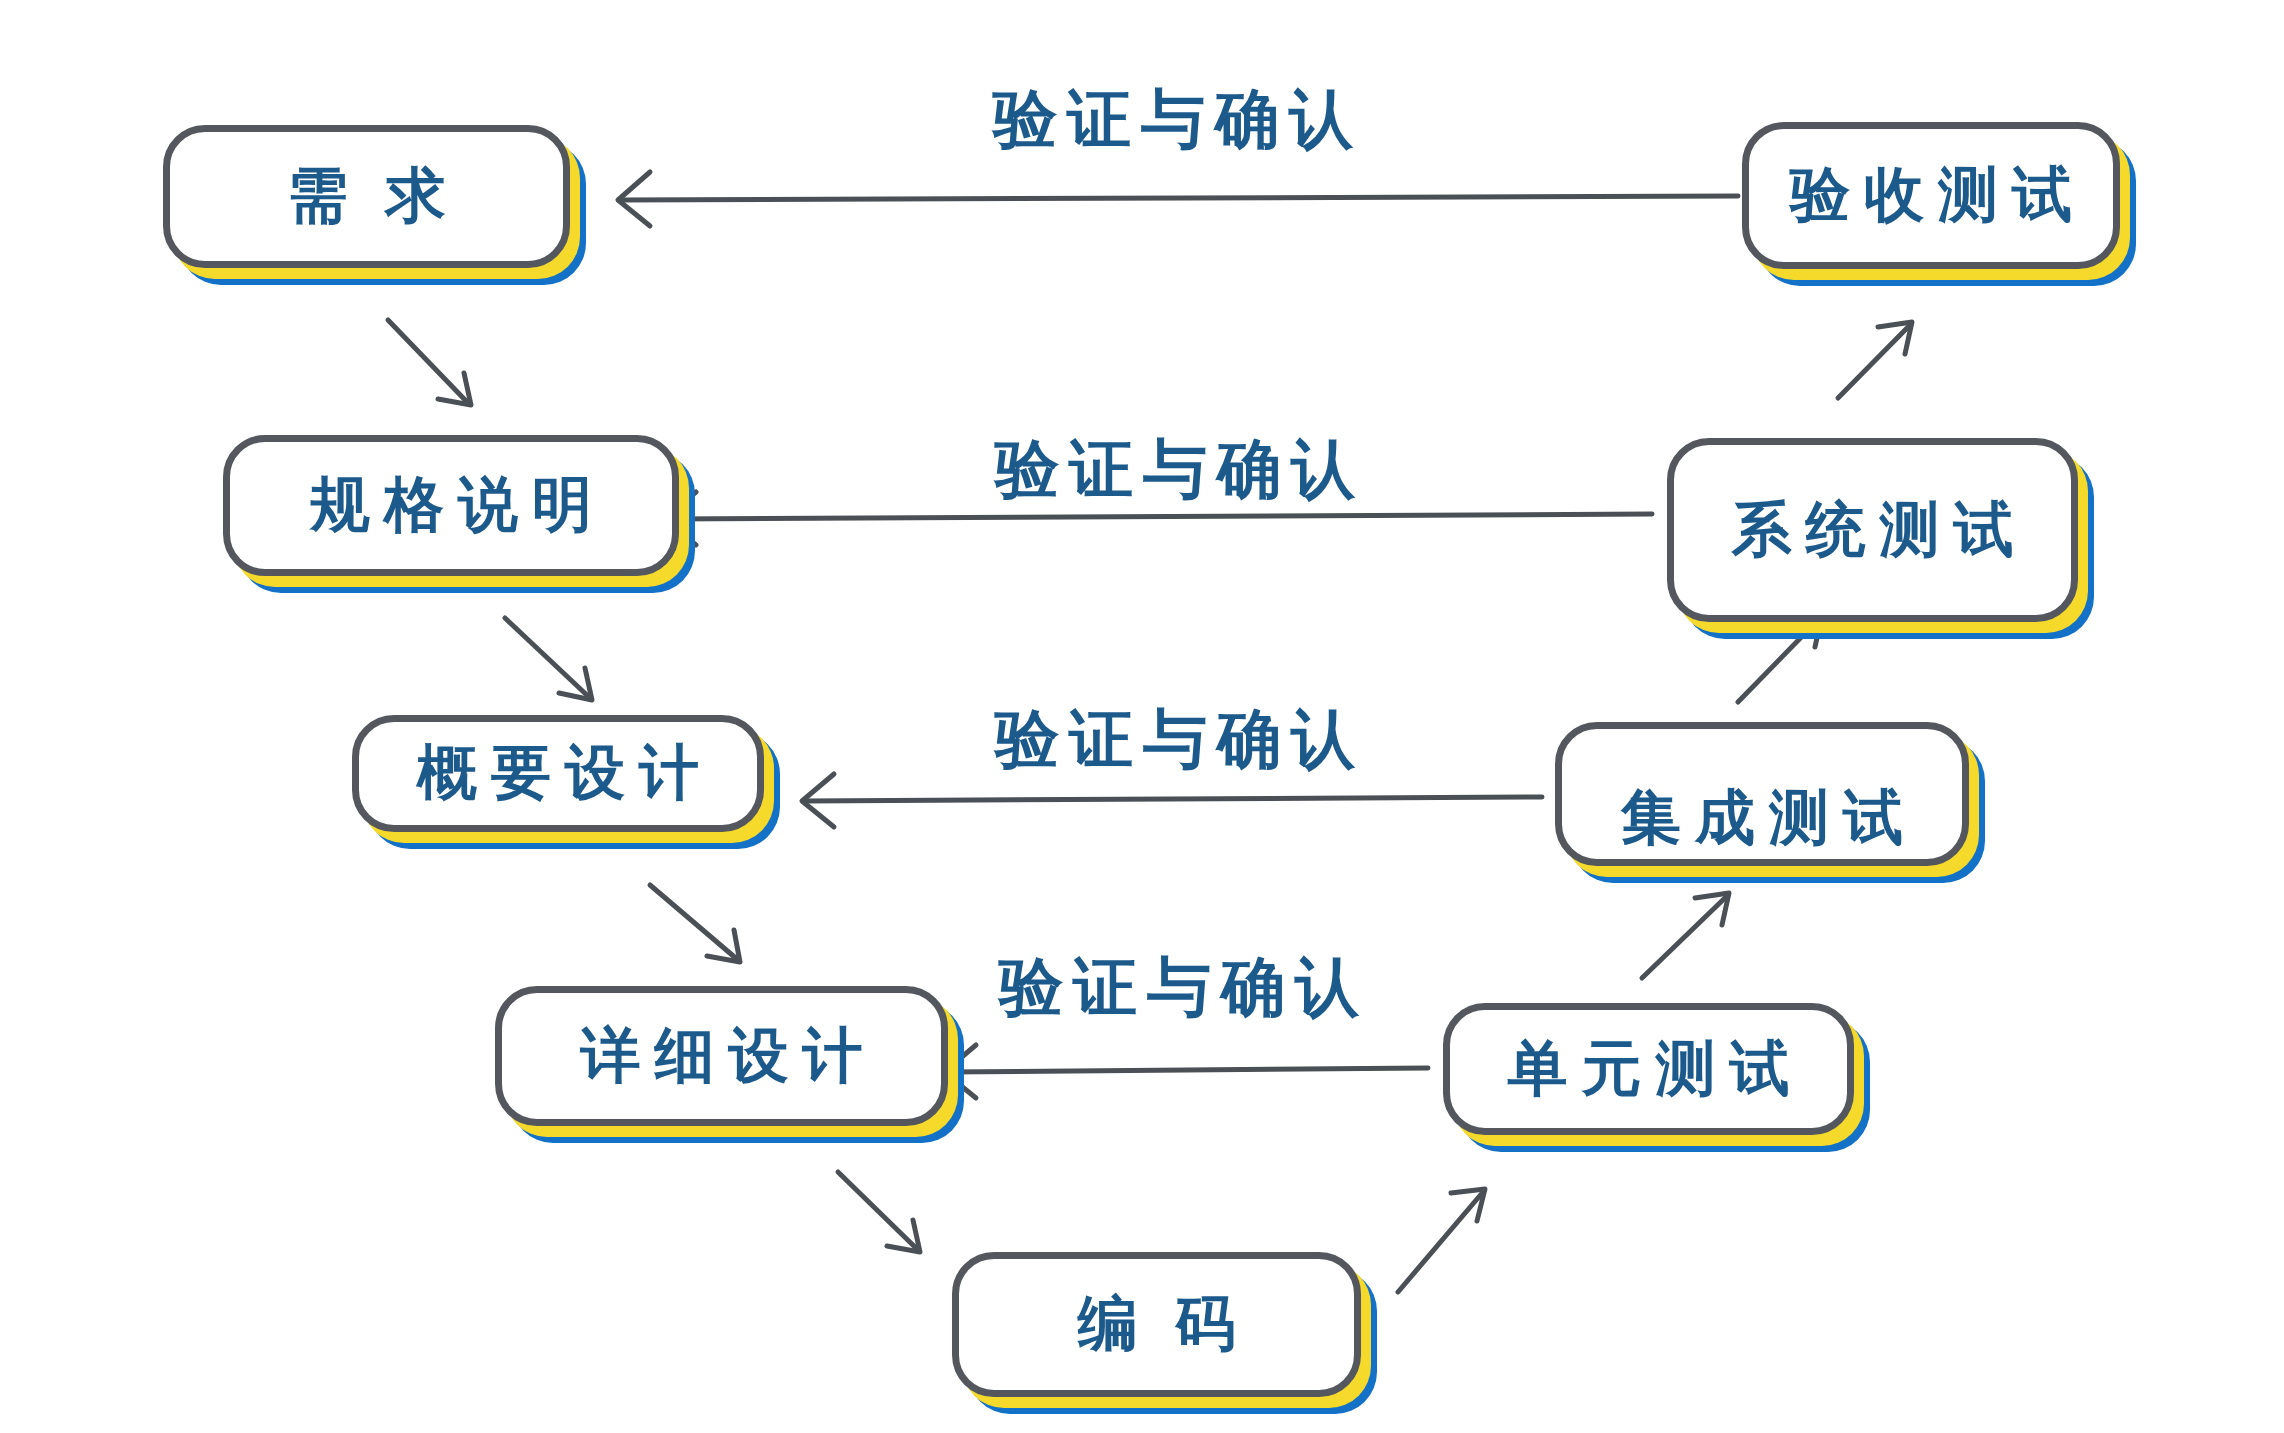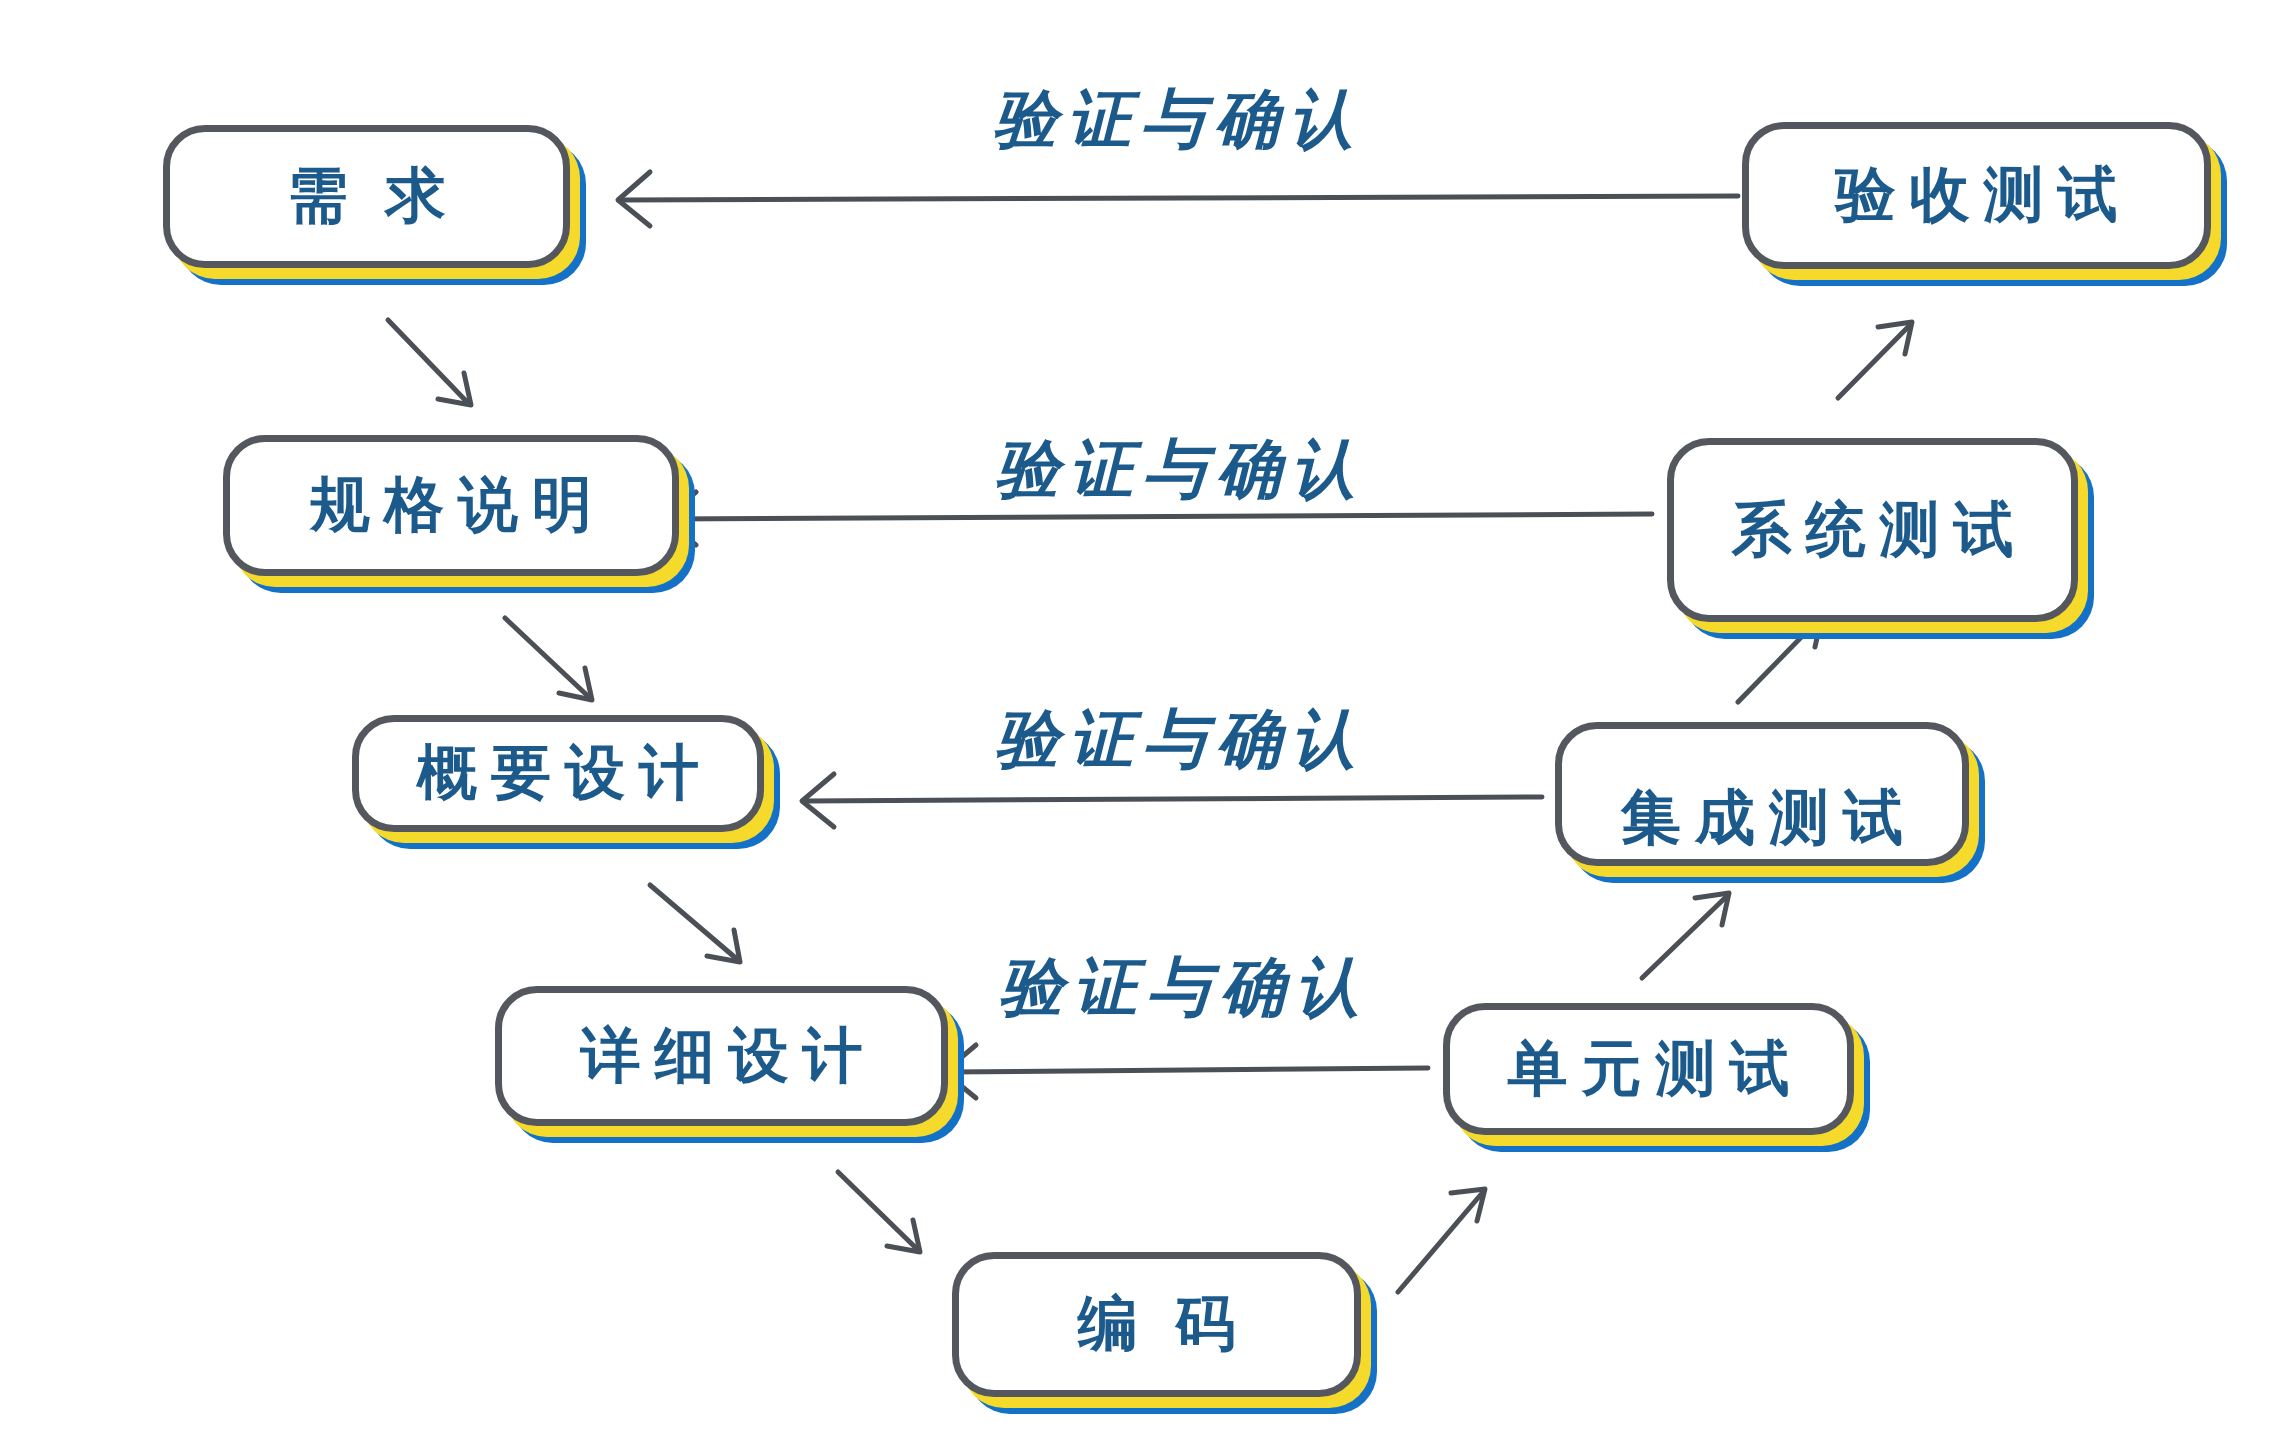--- a/index.html
+++ b/index.html
@@ -47,32 +47,31 @@
     margin-right: -38px;
   }
   .n1 { left: 163px;  top: 125px;  width: 407px; height: 143px; }
   .n2 { left: 223px;  top: 435px;  width: 456px; height: 141px; }
   .n3 { left: 352px;  top: 715px;  width: 412px; height: 117px; }
   .n4 { left: 495px;  top: 986px;  width: 453px; height: 140px; }
   .n5 { left: 952px;  top: 1252px; width: 409px; height: 145px; }
   .n6 { left: 1443px; top: 1003px; width: 411px; height: 132px; }
   .n7 { left: 1555px; top: 722px;  width: 414px; height: 144px; align-items: flex-end; }
   .n8 { left: 1667px; top: 438px;  width: 411px; height: 184px; }
-  .n9 { left: 1742px; top: 122px;  width: 469px; height: 147px; }
+  .n9 { left: 1742px; top: 122px;  width: 378px; height: 147px; }
   .vv {
     position: absolute;
     width: 640px;
     text-align: center;
     color: #1d5a8c;
     font-weight: bold;
     font-size: 64px;
     letter-spacing: 10px;
     z-index: 1;
     white-space: nowrap;
-    font-style: italic;
   }
   .l1 { left: 858px; top: 76px;  }
   .l2 { left: 860px; top: 426px; }
   .l3 { left: 860px; top: 696px; }
   .l4 { left: 864px; top: 944px; }
   .arrow-layer path {
     stroke: #4b5056;
     stroke-width: 5px;
     fill: none;
     stroke-linecap: round;

